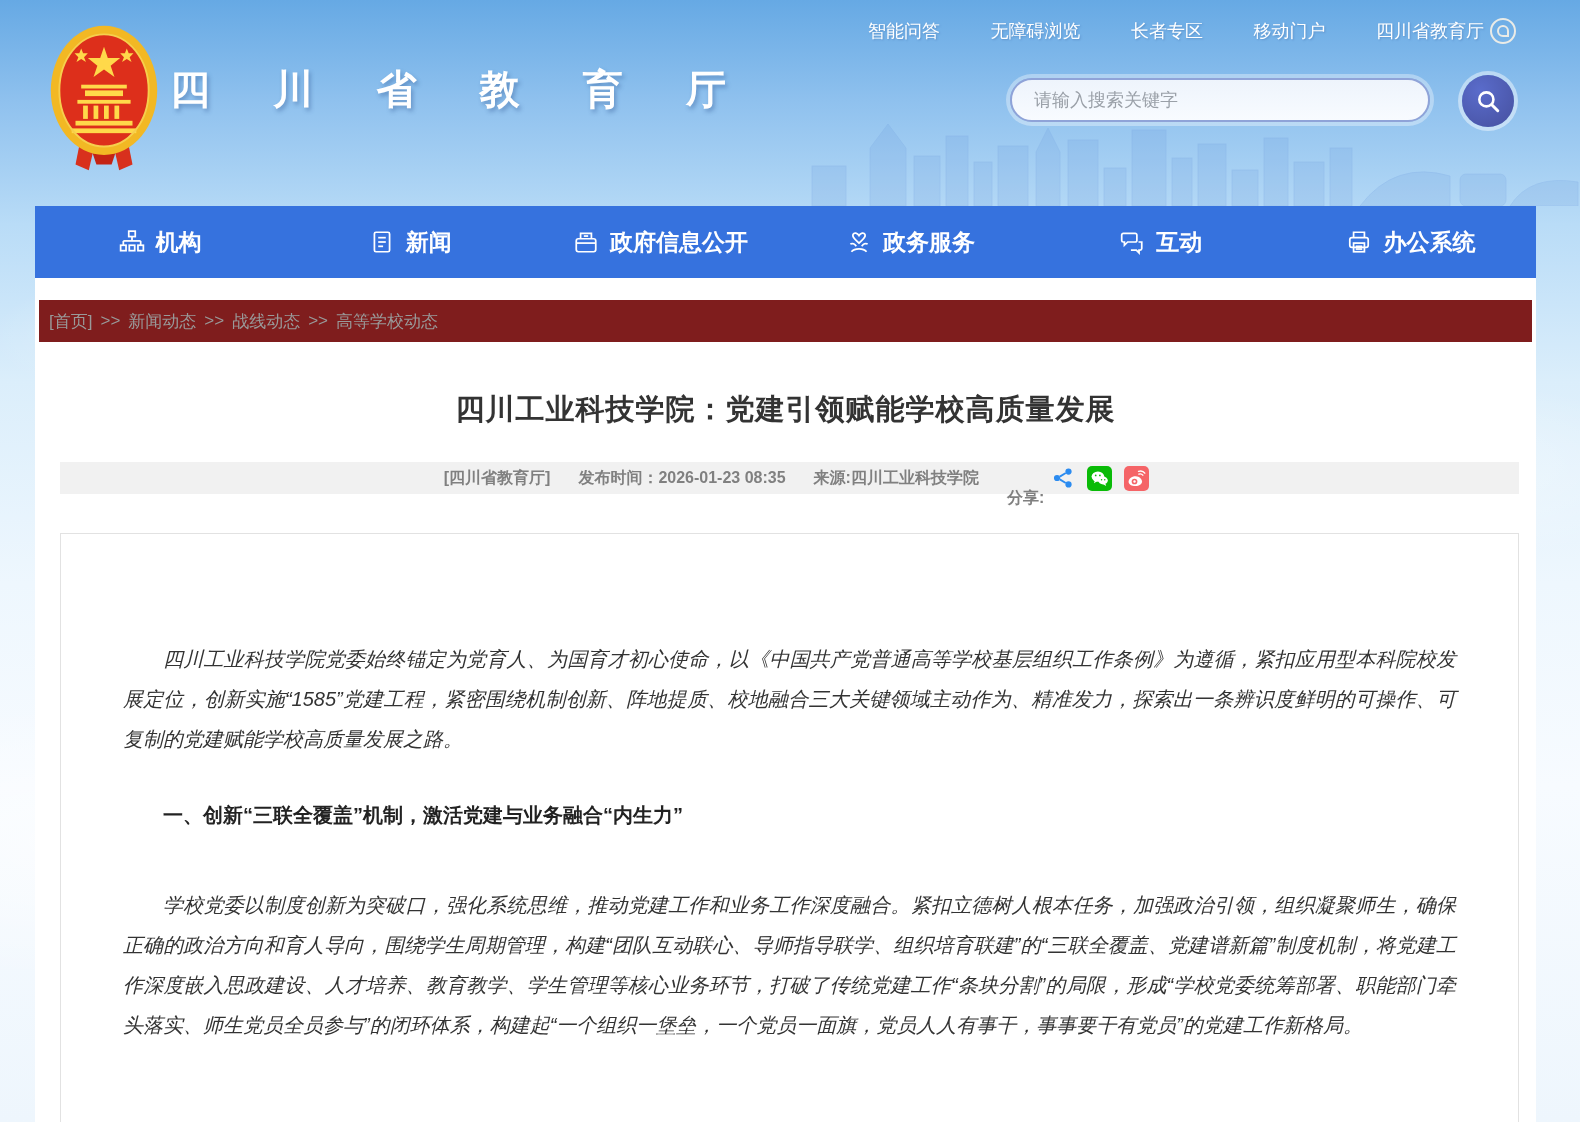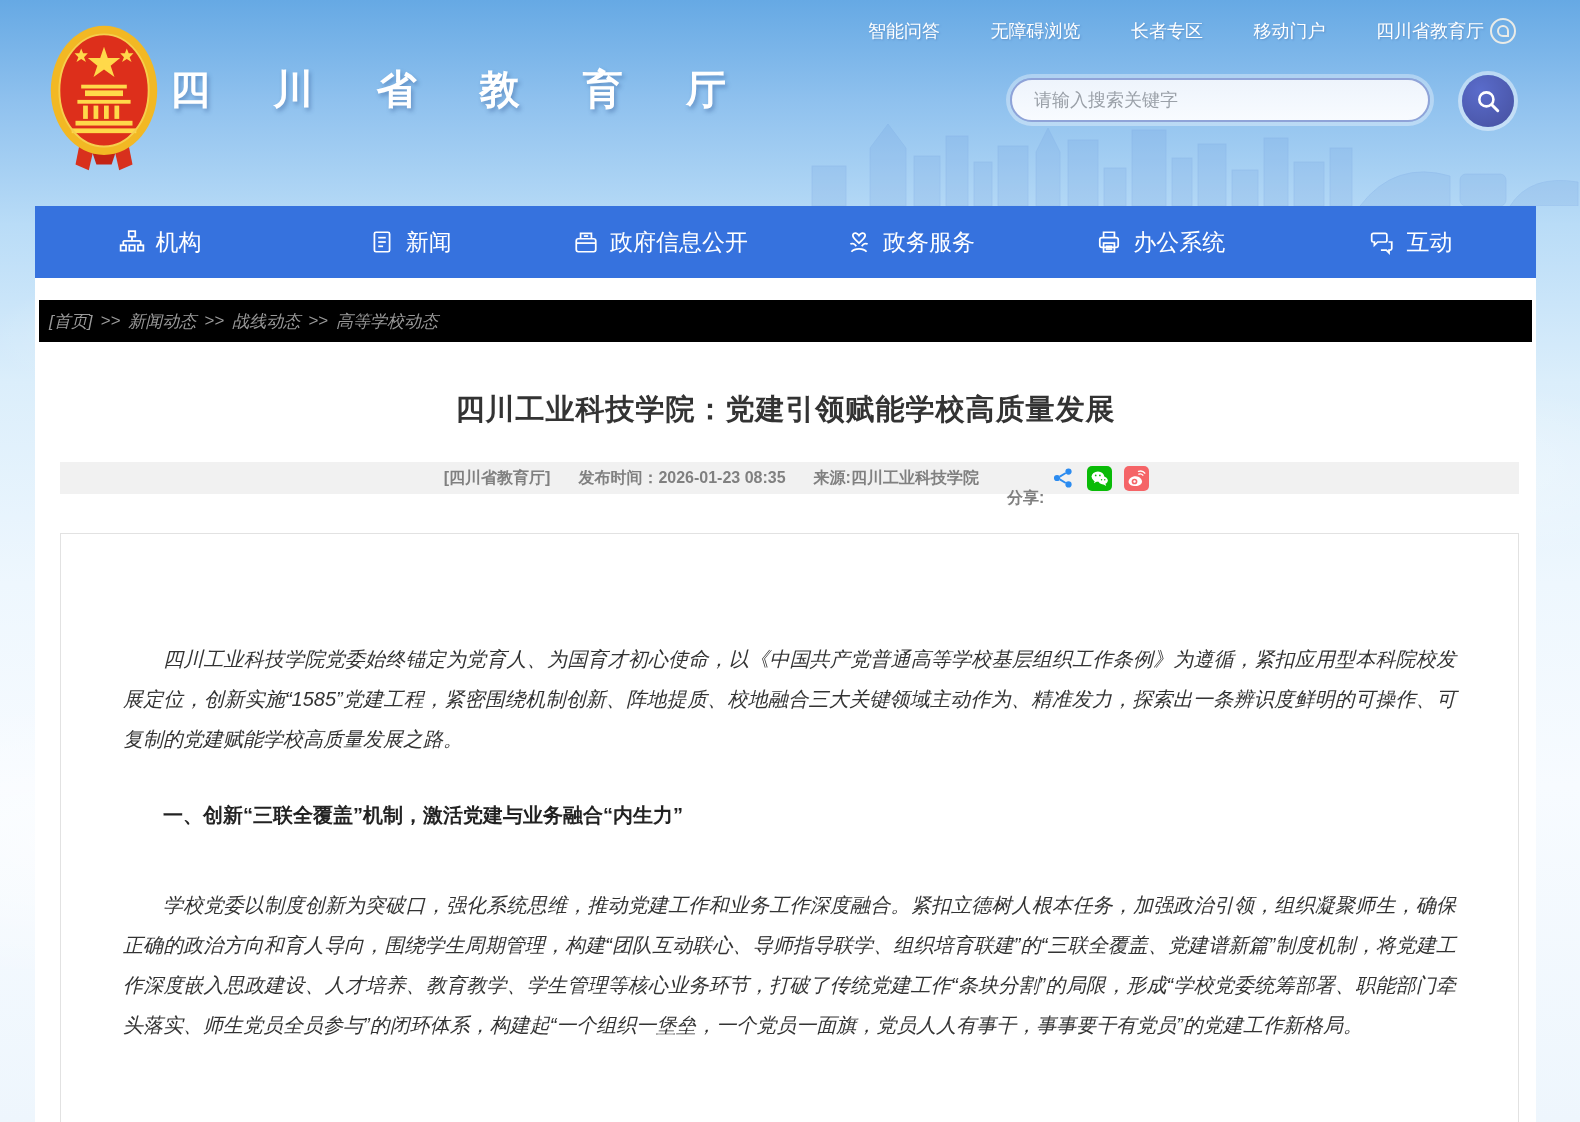--- a/index.html
+++ b/index.html
@@ -35,26 +35,26 @@
     font-family:Liberation Serif, serif;box-shadow:0 0 0 4px rgba(255,255,255,.35);}
   .search-input::placeholder{color:#9aa0a8;}
   .search-btn{position:absolute;left:1462px;top:75px;width:52px;height:52px;border-radius:50%;
     background:radial-gradient(circle at 35% 30%,#5a6ccb,#46509f);border:none;cursor:pointer;
     box-shadow:0 0 0 4px rgba(255,255,255,.45);display:flex;align-items:center;justify-content:center;}
   .skyline{position:absolute;left:810px;top:118px;width:770px;height:88px;opacity:.45;}
   
   .navbar{position:absolute;top:206px;left:35px;width:1501px;height:72px;background:#3672de;
     display:flex;align-items:stretch;}
   .nav-item{flex:1;display:flex;align-items:center;justify-content:center;gap:11px;
-    color:#fff;font-size:23px;font-weight:normal;cursor:pointer;white-space:nowrap;}
+    color:#fff;font-size:23px;font-weight:bold;cursor:pointer;white-space:nowrap;}
   .nav-item svg{flex:0 0 auto;}
   
   .container{position:absolute;top:278px;left:35px;width:1501px;height:860px;background:#fff;}
-  .breadcrumb{position:absolute;top:22px;left:4px;right:4px;height:42px;background:#000000;
-    display:flex;align-items:center;padding-left:10px;color:#999;font-size:17px;gap:8px;font-style:italic;}
+  .breadcrumb{position:absolute;top:22px;left:4px;right:4px;height:42px;background:#7f1d1d;
+    display:flex;align-items:center;padding-left:10px;color:#999;font-size:17px;gap:8px;}
   .crumb{cursor:pointer;}
   .crumb-sep{color:#999;}
   .article-title{position:absolute;top:112px;left:0;width:100%;text-align:center;
     font-size:29px;font-weight:bold;color:#333;letter-spacing:1px;}
   .meta-bar{position:absolute;top:184px;left:25px;width:1459px;height:32px;background:#f1f1f1;
     display:flex;align-items:center;justify-content:center;color:#808080;font-size:16px;font-weight:bold;}
   .meta-bar .seg{margin:0 14px;white-space:nowrap;}
   .share-group{display:flex;align-items:center;gap:12px;margin-left:2px;}
   .share-badge{width:25px;height:25px;border-radius:5px;display:flex;align-items:center;
     justify-content:center;cursor:pointer;}
@@ -188,34 +188,34 @@
     <svg width="26" height="26" viewBox="0 0 24 24" fill="none" stroke="#fff" stroke-width="1.6">
       <path d="M12 13 C8 9 5.5 7.5 6.5 5 C7.5 3 10.5 3.5 12 6 C13.5 3.5 16.5 3 17.5 5 C18.5 7.5 16 9 12 13 Z"></path>
       <path d="M4 14 C6 12.5 8 14 9.5 16"></path>
         <path d="M20 14 C18 12.5 16 14 14.5 16"></path>
       <path d="M5 21 C8 17.5 16 17.5 19 21"></path>
     </svg>
     <span>政务服务</span>
   </div>
   <div class="nav-item">
     <svg width="26" height="26" viewBox="0 0 24 24" fill="none" stroke="#fff" stroke-width="1.6">
+      <path d="M3 4 h11 a1.5 1.5 0 0 1 1.5 1.5 v5 a1.5 1.5 0 0 1 -1.5 1.5 h-7 l-3 3 v-3 h-1 a1.5 1.5 0 0 1 -1.5 -1.5 v-5 A1.5 1.5 0 0 1 3 4 Z" transform="translate(1,0)"></path>
+      <path d="M18 12 h3 v6 a1.5 1.5 0 0 1 -1.5 1.5 h-1 v2.5 l-2.5 -2.5 h-5"></path>
+    </svg>
+    <span>互动</span>
+  </div>
+  <div class="nav-item">
+    <svg width="26" height="26" viewBox="0 0 24 24" fill="none" stroke="#fff" stroke-width="1.6">
       <path d="M7 8 V3 h10 v5"></path>
         <rect x="3.5" y="8" width="17" height="9" rx="2"></rect>
       <rect x="7" y="13" width="10" height="8"></rect>
         <line x1="9" y1="16" x2="15" y2="16"></line>
         <line x1="9" y1="18.5" x2="15" y2="18.5"></line>
     </svg>
     <span>办公系统</span>
-  </div>
-  <div class="nav-item">
-    <svg width="26" height="26" viewBox="0 0 24 24" fill="none" stroke="#fff" stroke-width="1.6">
-      <path d="M3 4 h11 a1.5 1.5 0 0 1 1.5 1.5 v5 a1.5 1.5 0 0 1 -1.5 1.5 h-7 l-3 3 v-3 h-1 a1.5 1.5 0 0 1 -1.5 -1.5 v-5 A1.5 1.5 0 0 1 3 4 Z" transform="translate(1,0)"></path>
-      <path d="M18 12 h3 v6 a1.5 1.5 0 0 1 -1.5 1.5 h-1 v2.5 l-2.5 -2.5 h-5"></path>
-    </svg>
-    <span>互动</span>
   </div>
 </div>
 
 <div class="container">
 
   <div class="breadcrumb">
     <span class="crumb">[首页]</span>
     <span class="crumb-sep">&gt;&gt;</span>
     <span class="crumb">新闻动态</span>
     <span class="crumb-sep">&gt;&gt;</span>

